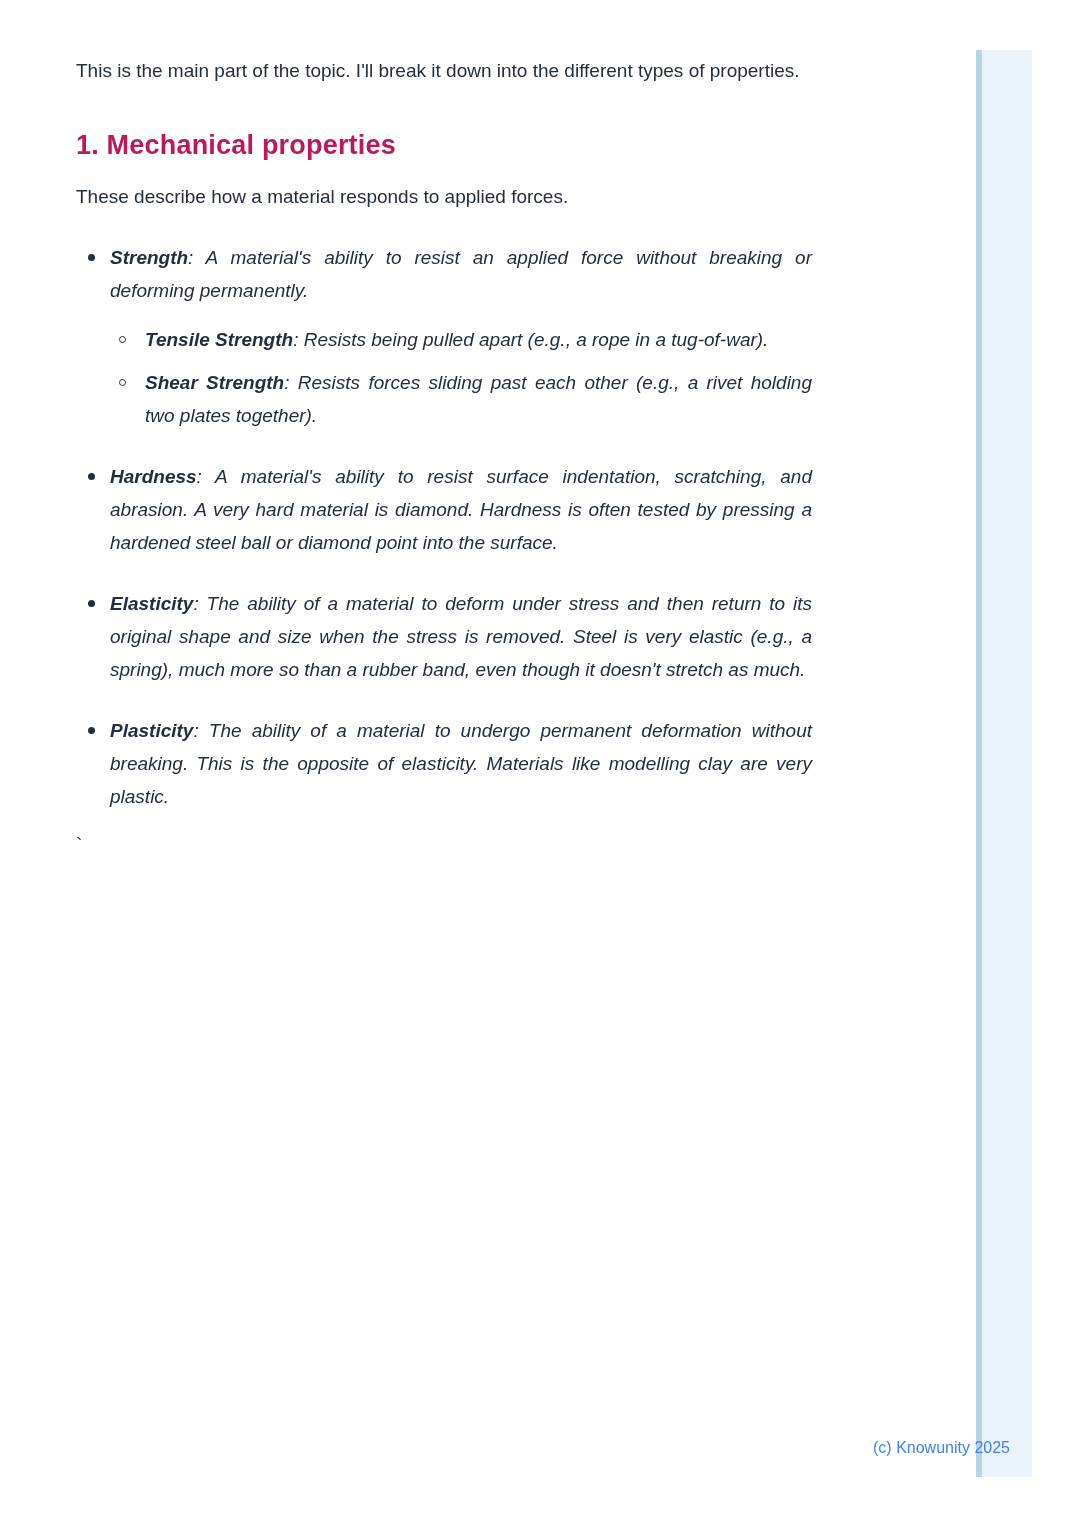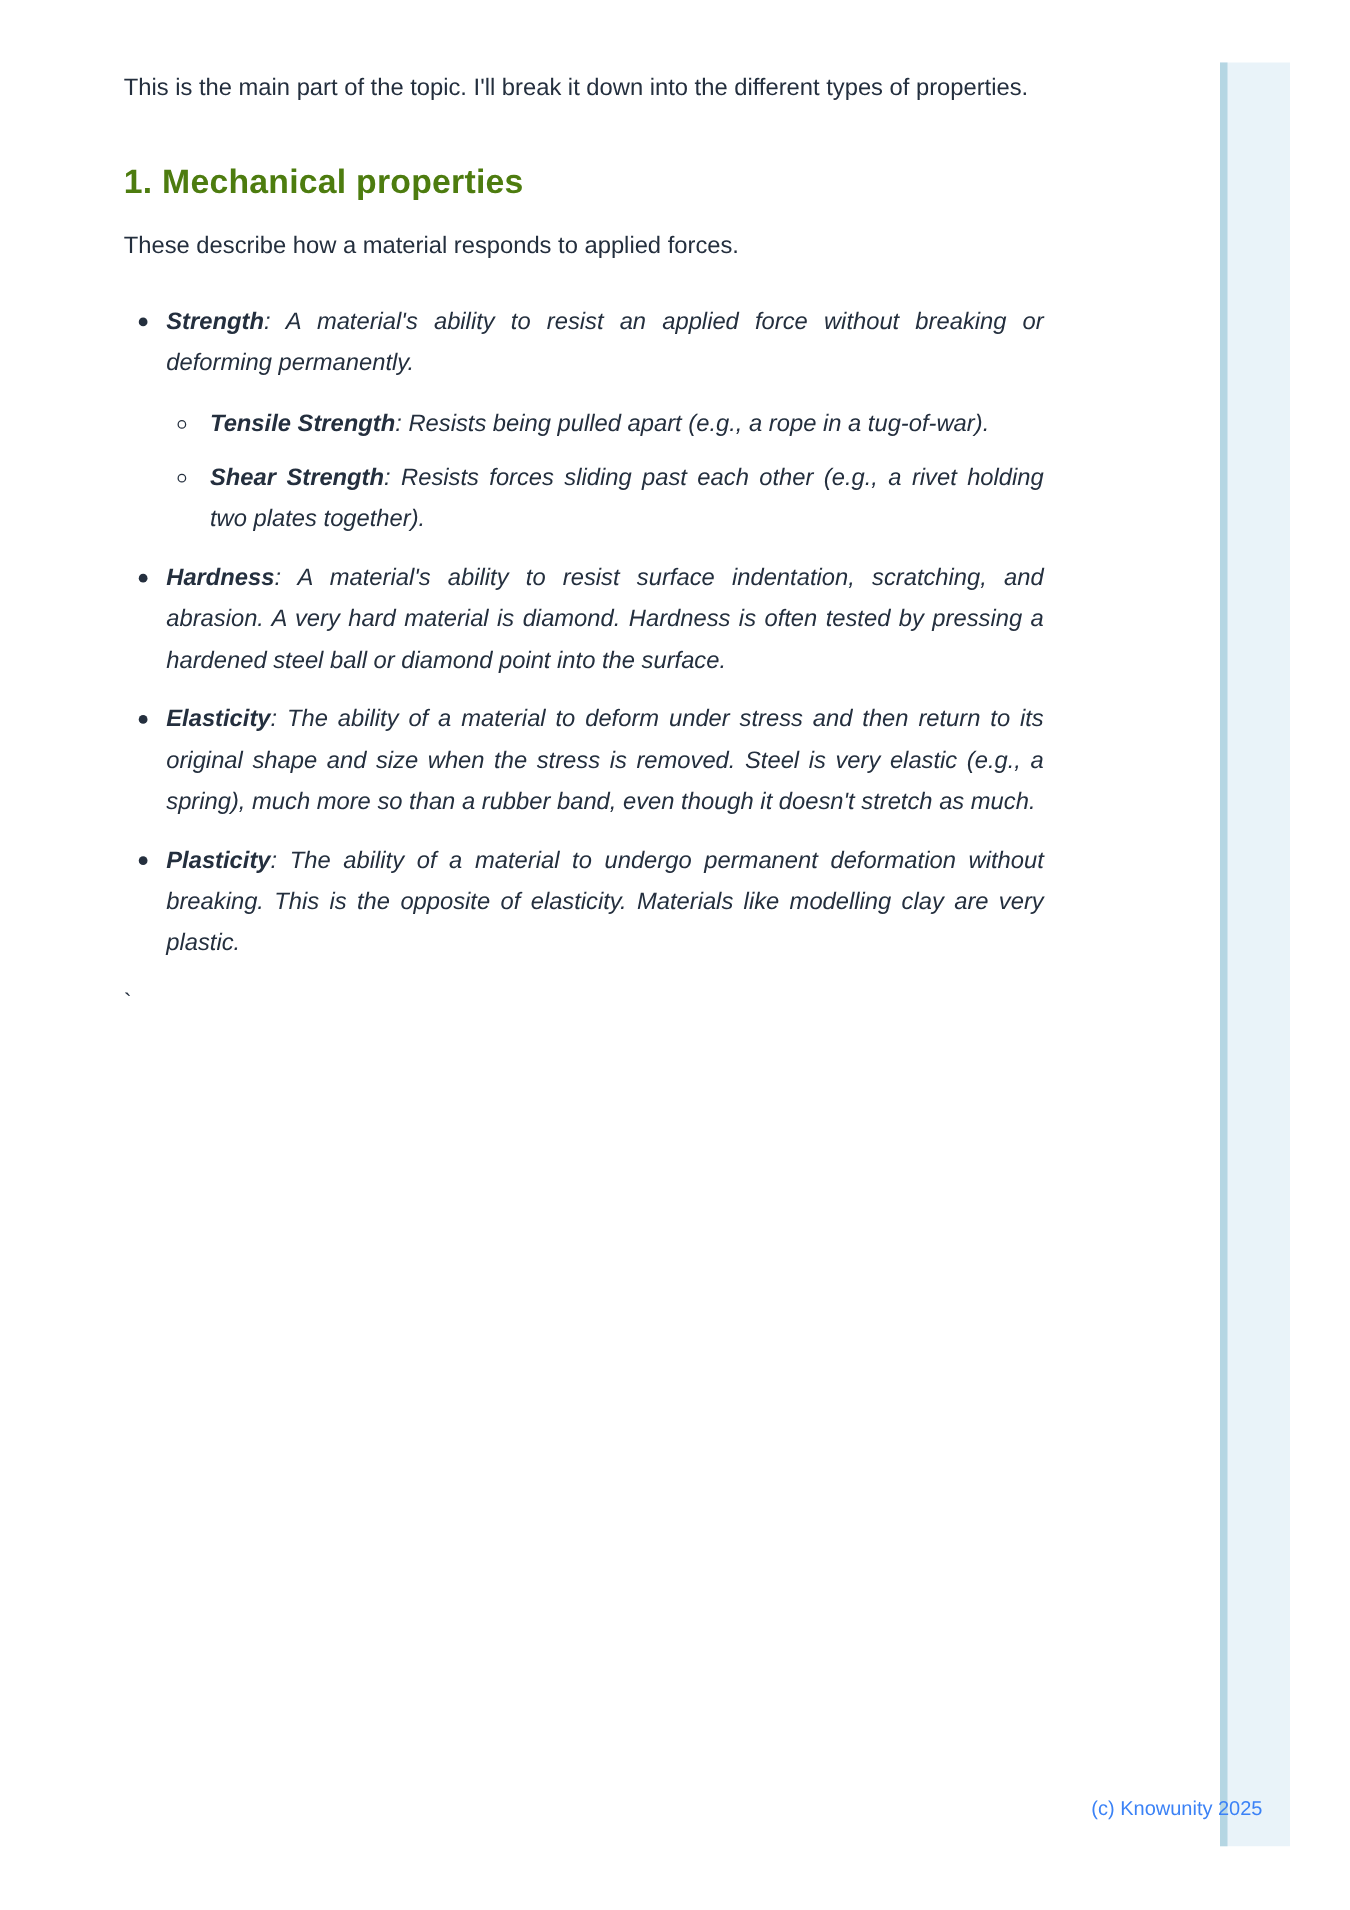--- a/index.html
+++ b/index.html
@@ -14,44 +14,44 @@
   .side-bar {
     position:absolute;
     left:976px; top:50px;
     width:56px; height:1427px;
     background:#e9f3f9;
     border-left:6px solid #b5d6e3;
     z-index:1;
   }
   .content {
     position:absolute;
-    left:99px; top:54px;
+    left:76px; top:54px;
     width:736px;
     font-size:19px;
     line-height:33px;
     z-index:2;
   }
   .intro { margin:0; }
   .section-heading {
     margin:40px 0 16px;
     font-size:27px;
     line-height:36px;
     font-weight:700;
-    color:#4d7c0f;
+    color:#be185d;
     letter-spacing:0.2px;
   }
   .section-desc { margin:17px 0 0; }
   ul { list-style:none;font-style:italic; }
   .main-list { margin:28px 0 0; }
   .main-list > li {
     position:relative;
     padding-left:34px;
     text-align:justify;
   }
-  .main-list > li + li { margin-top:14px; }
+  .main-list > li + li { margin-top:28px; }
   .sub-list { margin:16px 0 0; }
   .sub-list > li {
     position:relative;
     padding-left:35px;
     text-align:justify;
   }
   .sub-list > li + li { margin-top:10px; }
   .marker-disc {
     position:absolute;
     left:12px; top:13px;

